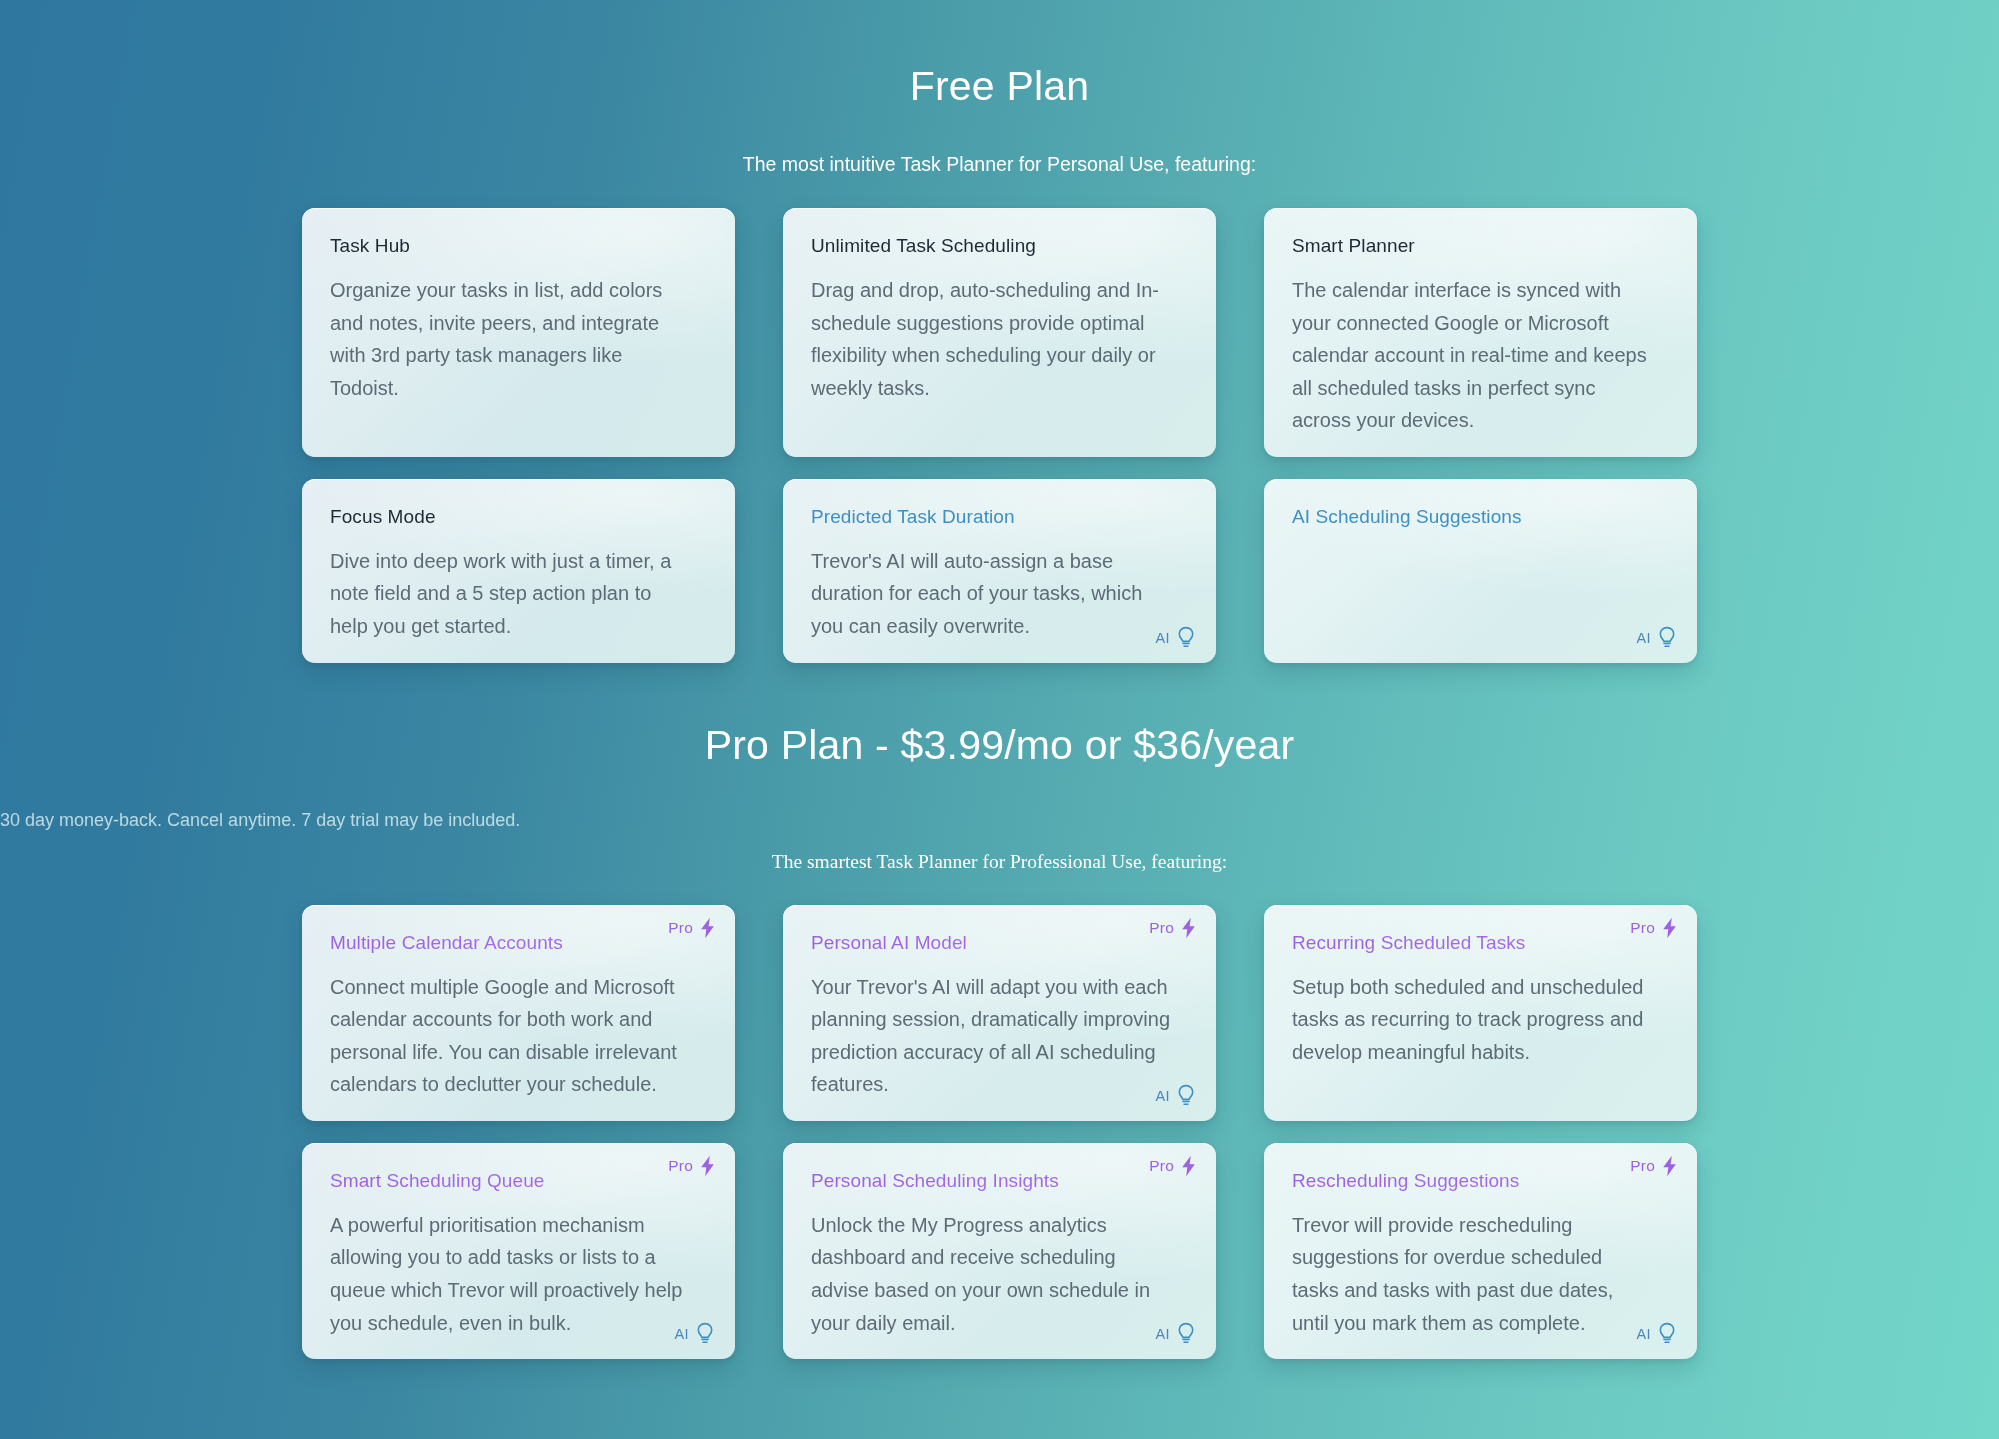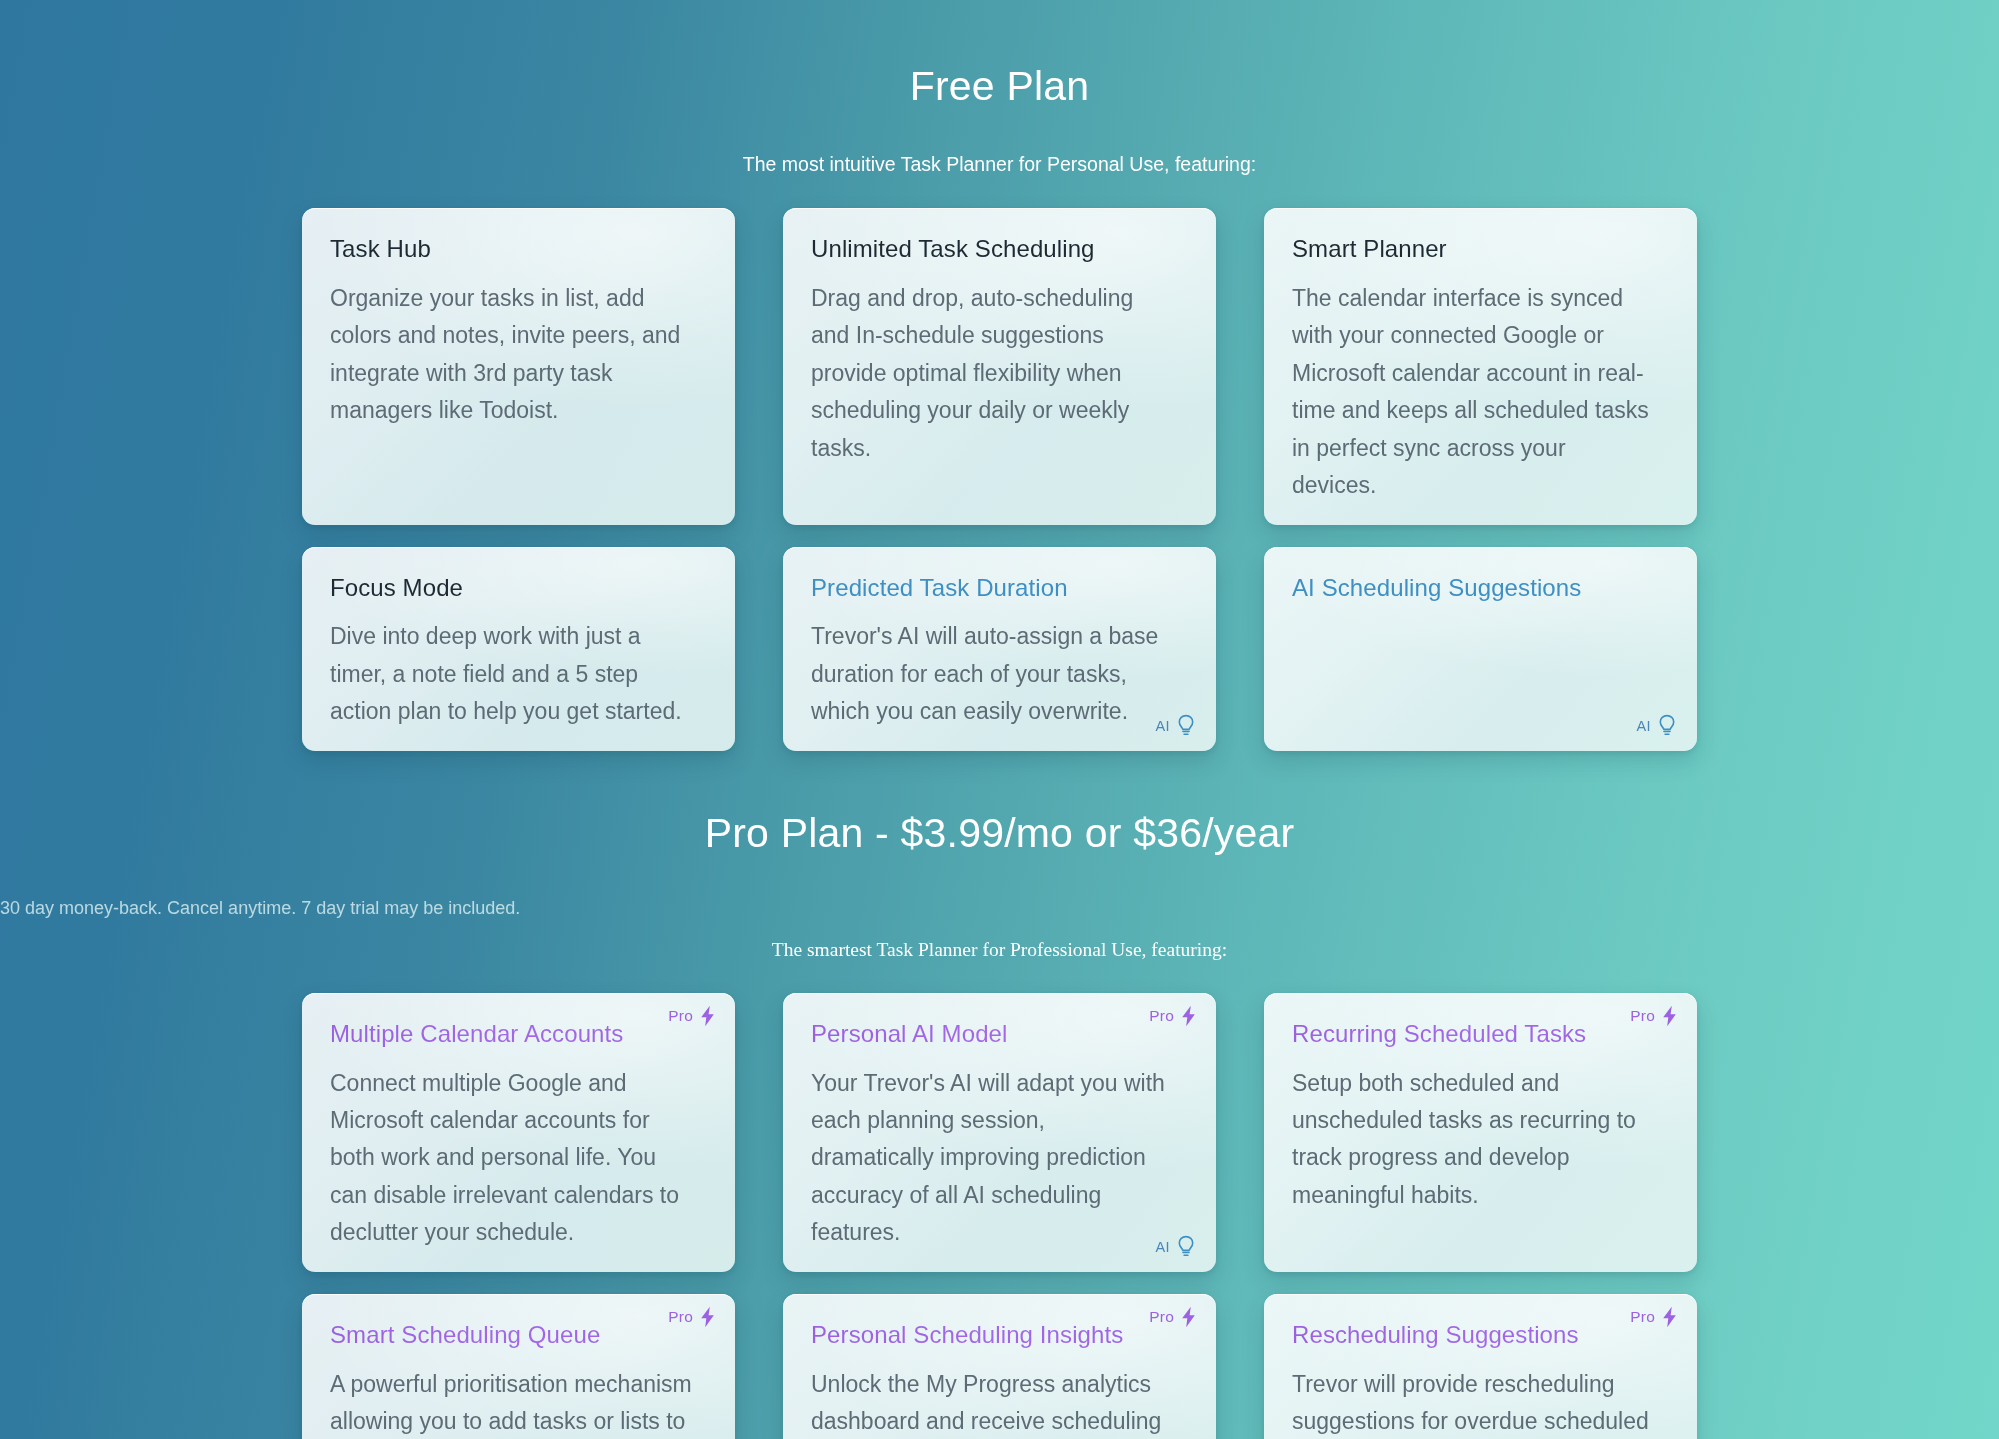--- a/index.html
+++ b/index.html
@@ -93,37 +93,37 @@
     background:radial-gradient(120% 90% at 78% 8%, rgba(255,255,255,.55), rgba(255,255,255,0) 62%);
   }
   .card > * { position:relative; z-index:2; }
 
   .card.tall { min-height:206px; }
   .card.row2 { min-height:172px; }
   .card.prorow1 { min-height:192px; }
   .card.prorow2 { min-height:196px; }
 
   .card-title {
-    font-size:24px;
+    font-size:19px;
     font-weight:400;
     color:#1d2a33;
     line-height:1.15;
     letter-spacing:0.1px;
     margin-bottom:17px;
   }
   .card-title.ai    { color:#3e8fc4; }
   .card-title.pro   {
     background:linear-gradient(90deg,#9b5fe0 0%,#a368e8 45%,#9a63e4 100%);
     -webkit-background-clip:text;
     background-clip:text;
     color:#9d62e4;
     -webkit-text-fill-color:transparent;
   }
   .card-desc {
-    font-size:23px;
+    font-size:20px;
     line-height:1.63;
     color:#5d6b75;
     font-weight:400;
     max-width:96%;
   }
 
   
   .badge-ai {
     position:absolute;
     right:20px;

